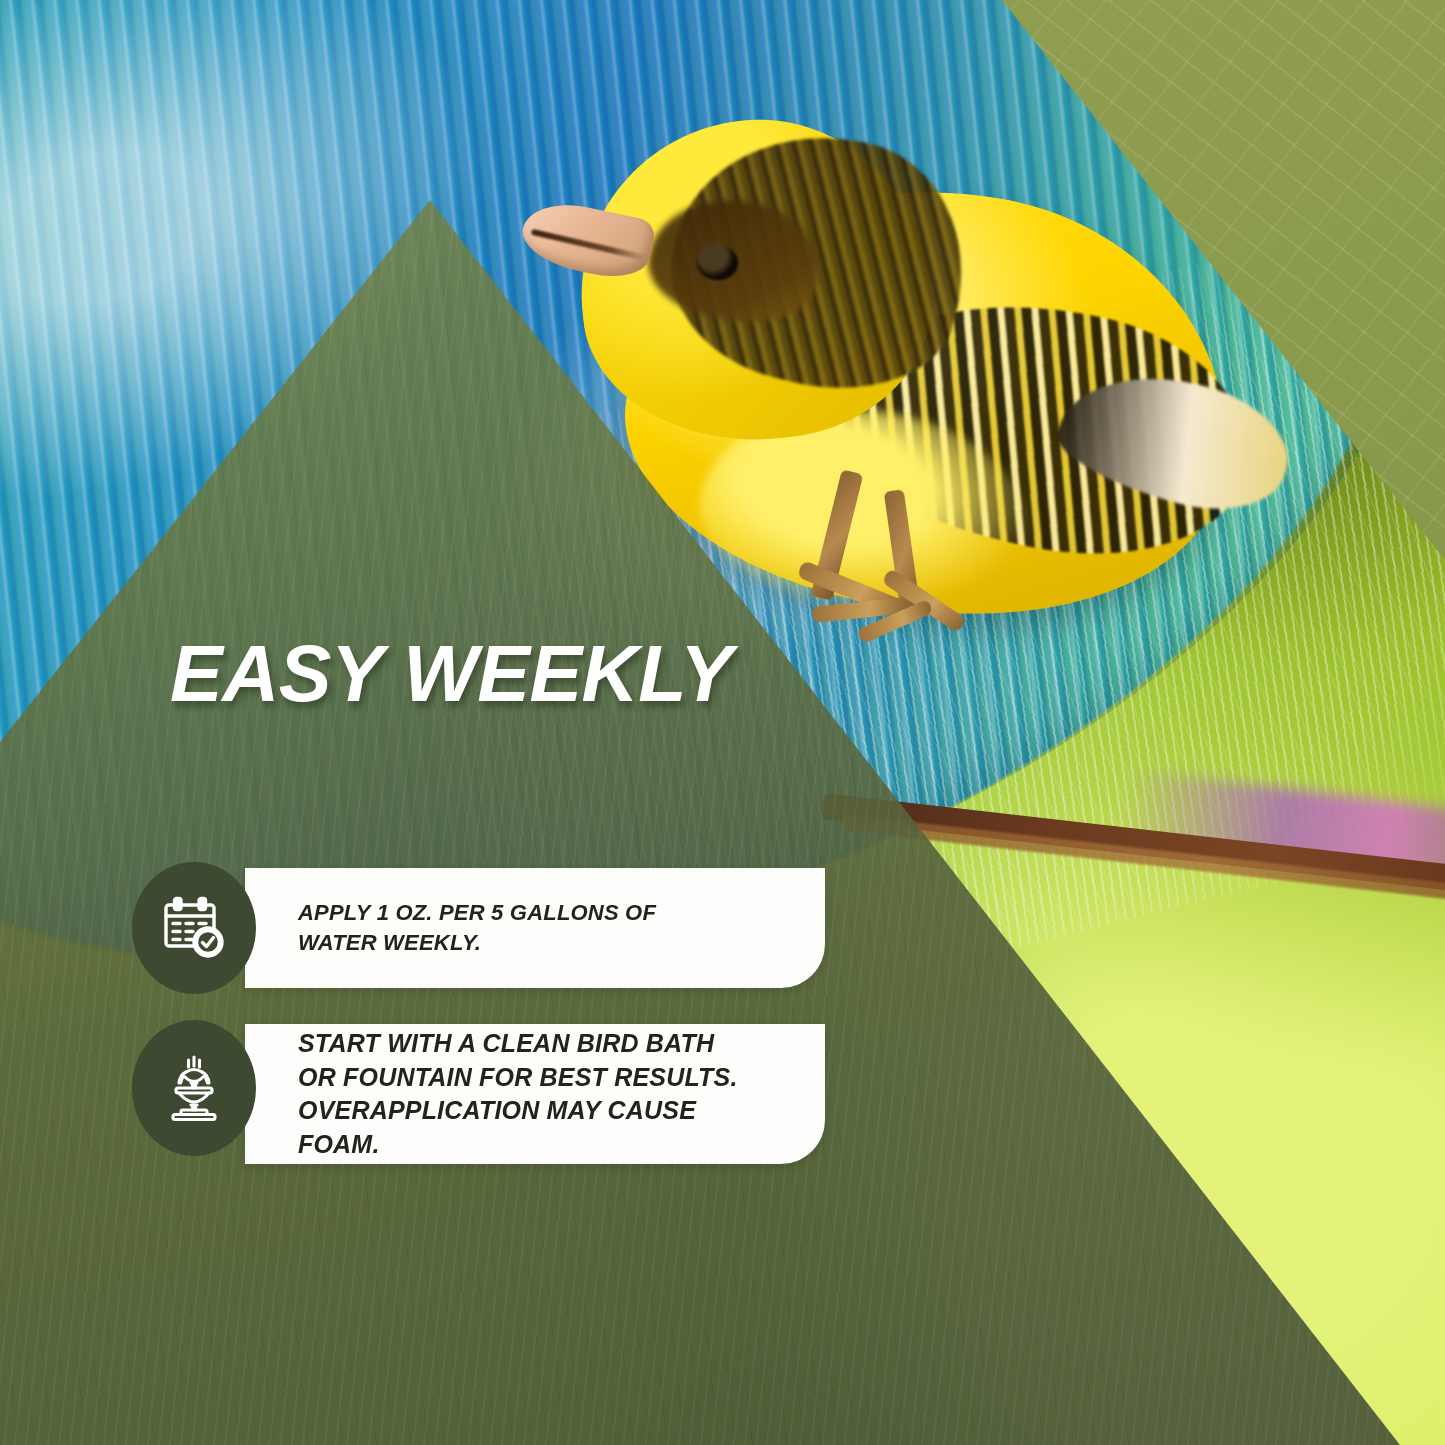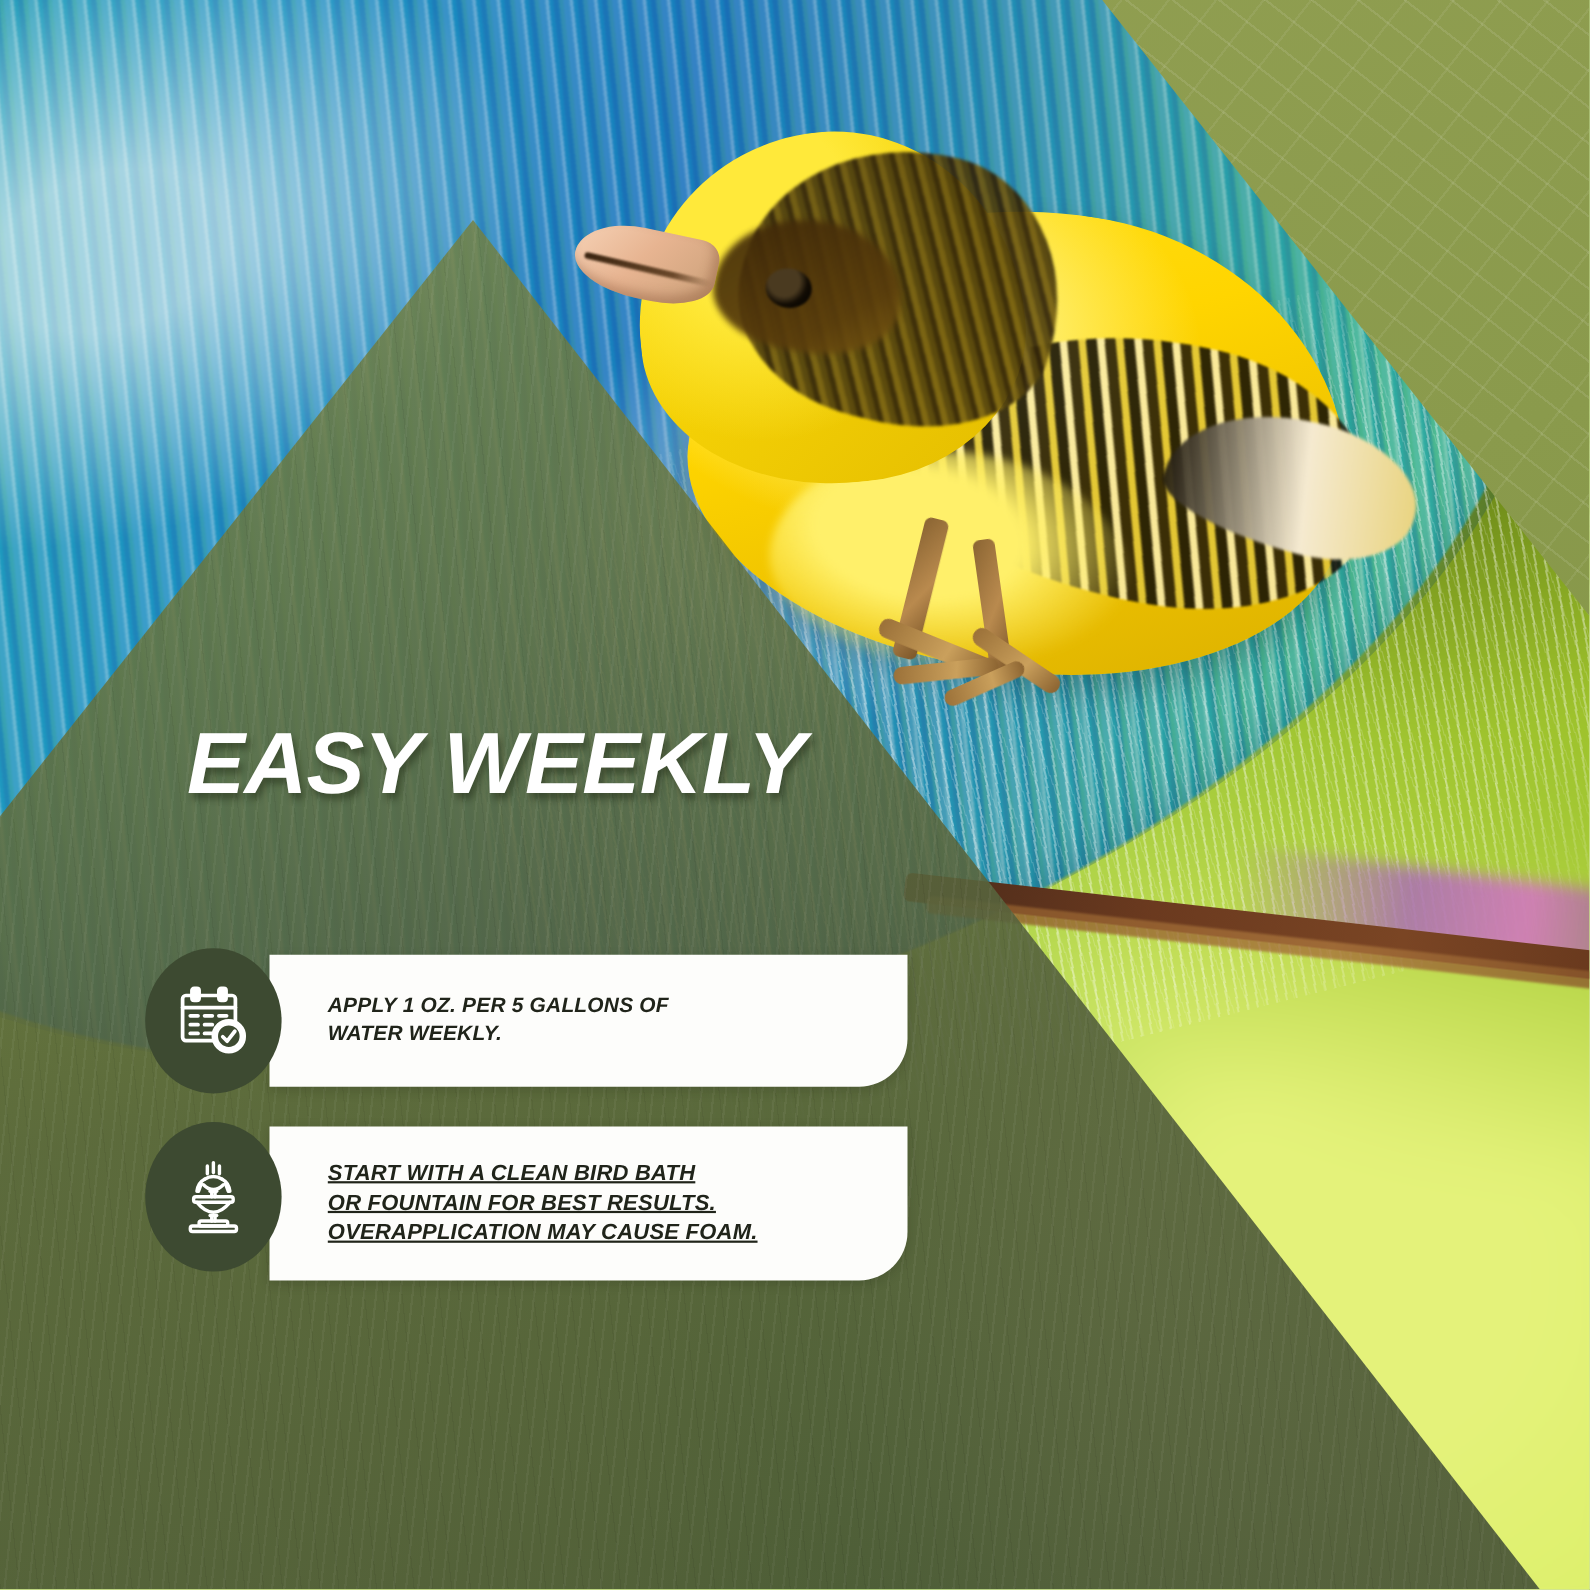--- a/index.html
+++ b/index.html
@@ -283,21 +283,20 @@
     width:760px;
     color:#ffffff;
     font-family:"Liberation Sans",sans-serif;
     font-size:79px;
     font-weight:700;
     font-style:italic;
     line-height:1.12;
     letter-spacing:-0.5px;
     text-transform:uppercase;
     text-shadow:3px 5px 7px rgba(25,34,14,.45);
-    margin-top:20px;
   }
 
   .rows{position:absolute; left:0; top:862px; width:100%;}
 
   .row{position:relative; height:135px; margin-bottom:23px;}
   .row.r3{height:150px;}
 
   .pill{
     position:absolute;
     left:245px; top:6px;
@@ -308,29 +307,29 @@
   }
   .row.r3 .pill{height:140px; top:4px;}
 
   .pill-text{
     position:absolute;
     left:53px; top:50%;
     transform:translateY(-50%);
     width:470px;
     color:#20241a;
     font-family:"Liberation Sans",sans-serif;
-    font-size:19px;
+    font-size:22px;
     font-weight:700;
     font-style:italic;
     line-height:1.38;
     letter-spacing:.2px;
     text-transform:uppercase;
     white-space:pre-line;
   }
-  .row.r3 .pill-text{font-size:20px; line-height:1.34;text-decoration:underline;}
+  .row.r3 .pill-text{font-size:25px; line-height:1.34;}
 
   .badge{
     position:absolute;
     left:132px; top:0px;
     width:124px; height:132px;
     border-radius:50%;
     background:#3d4a31;
     display:flex;align-items:center;justify-content:center;
   }
   .row.r3 .badge{height:136px;}

